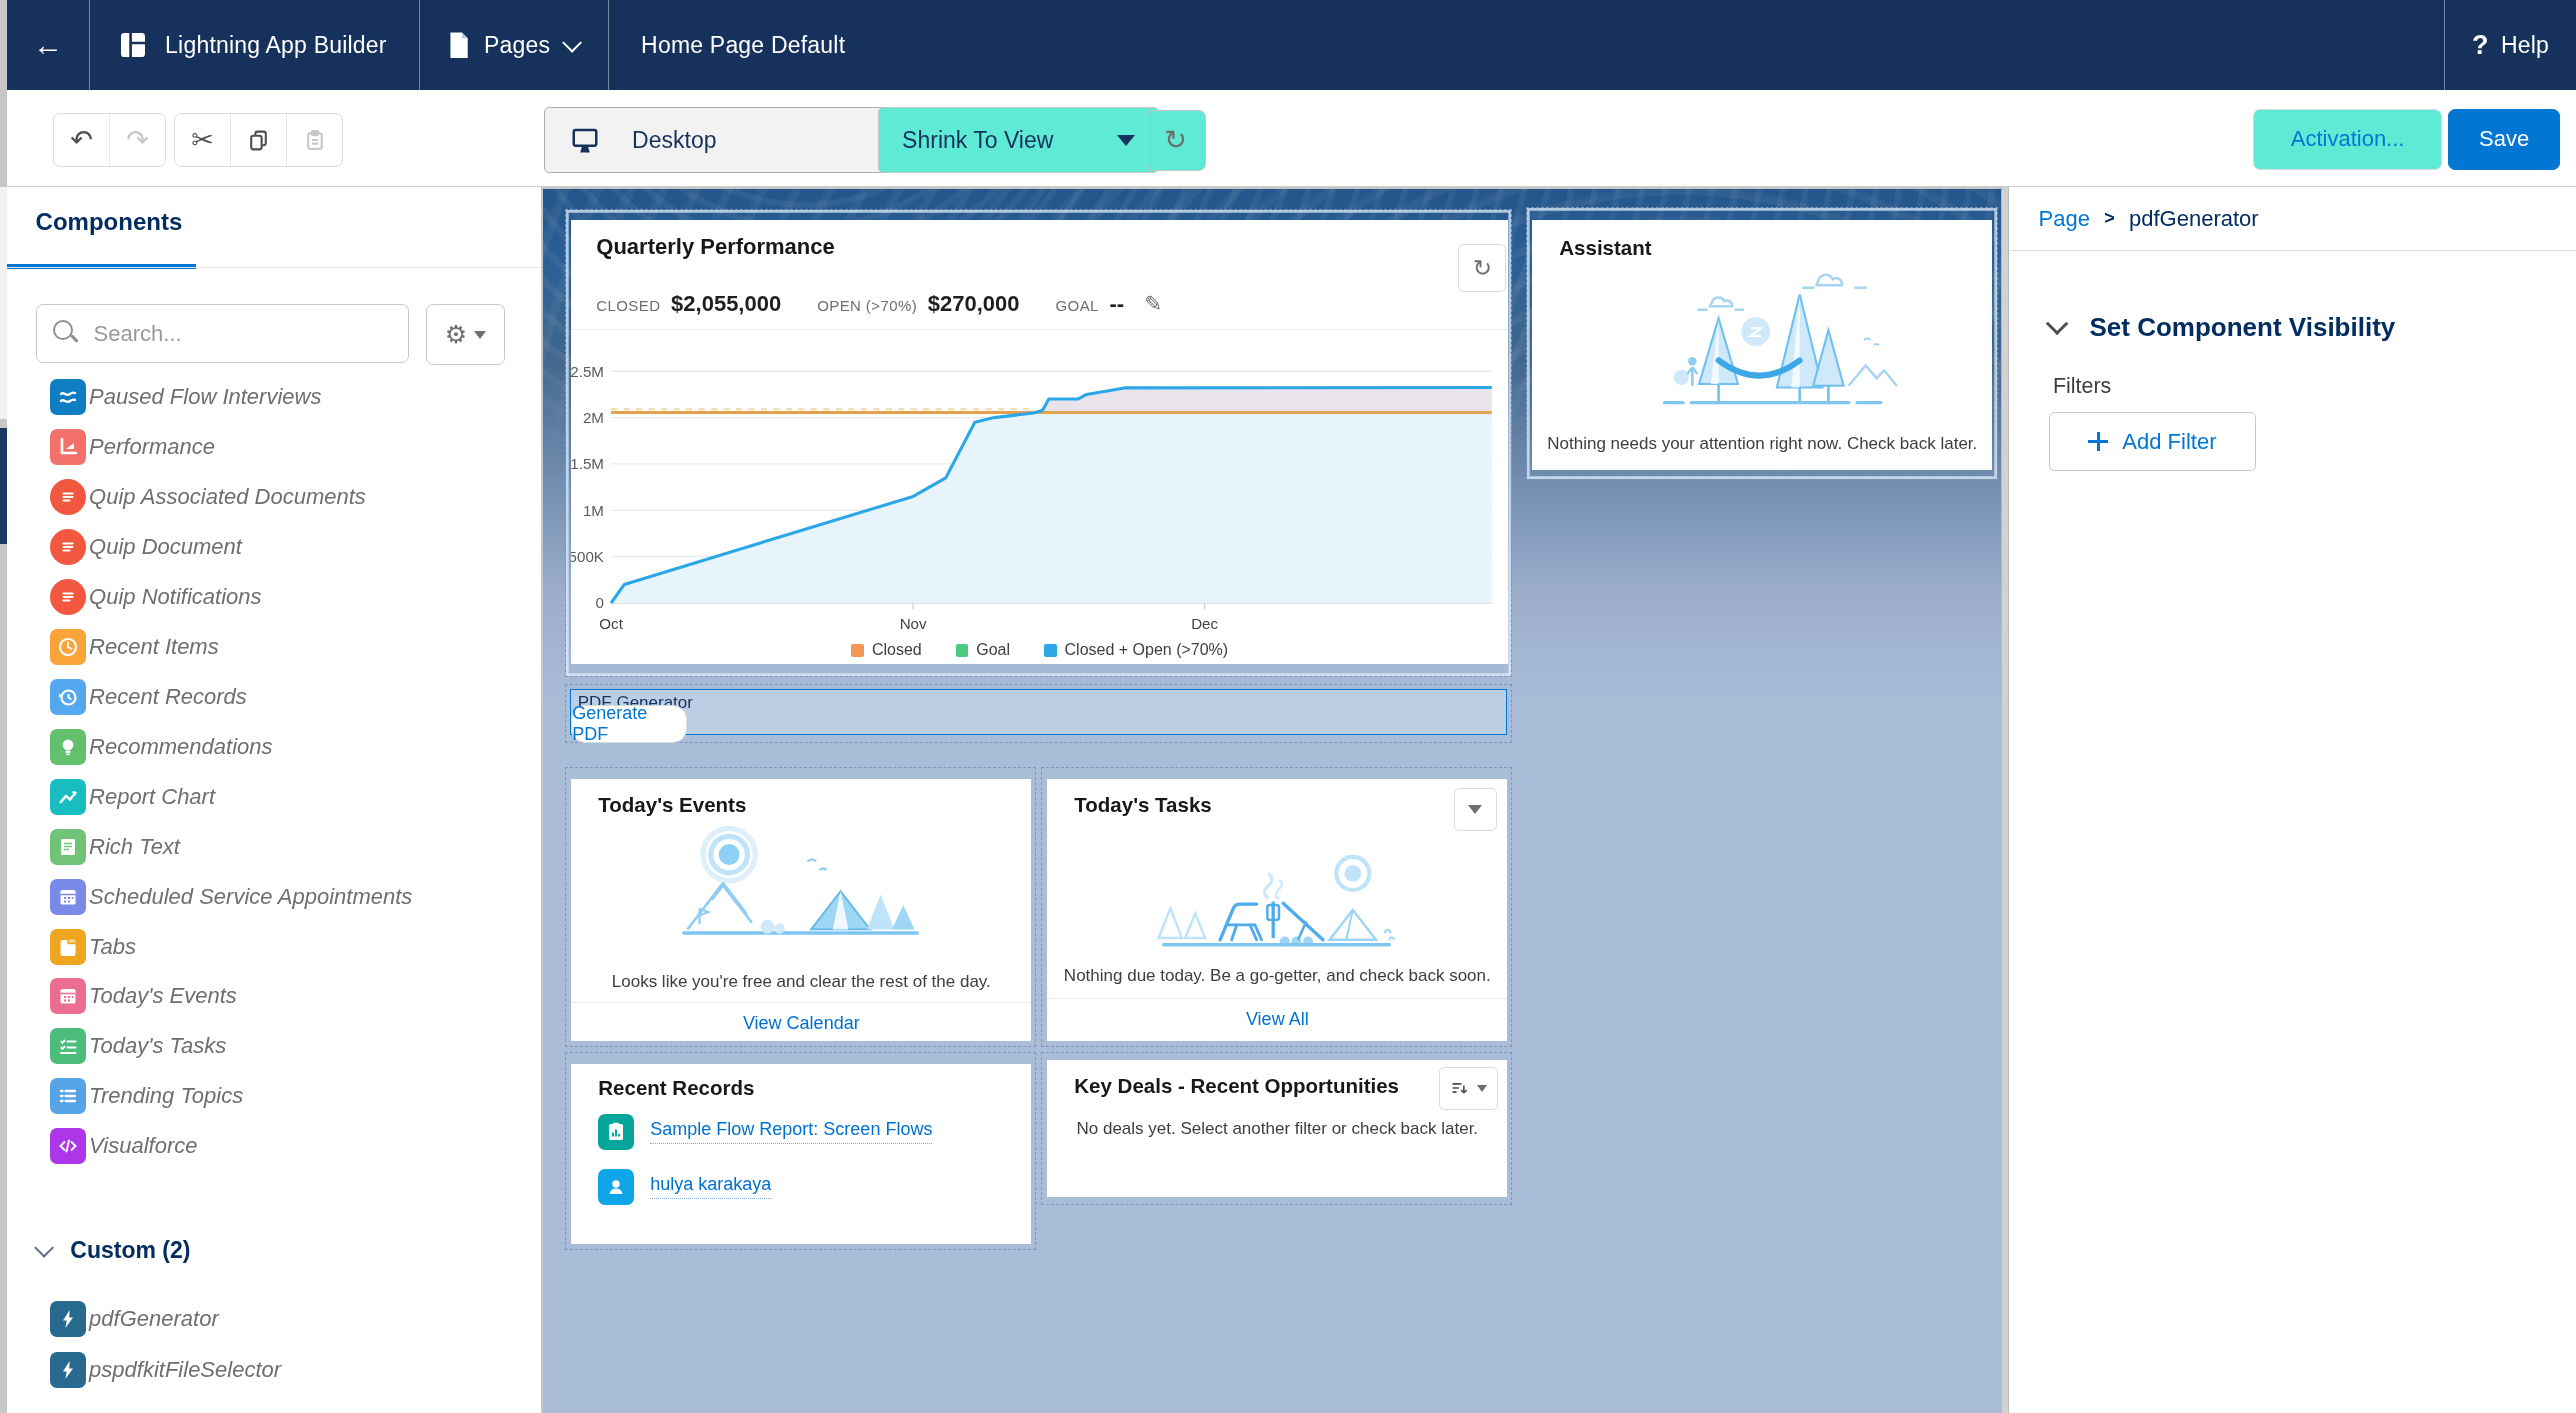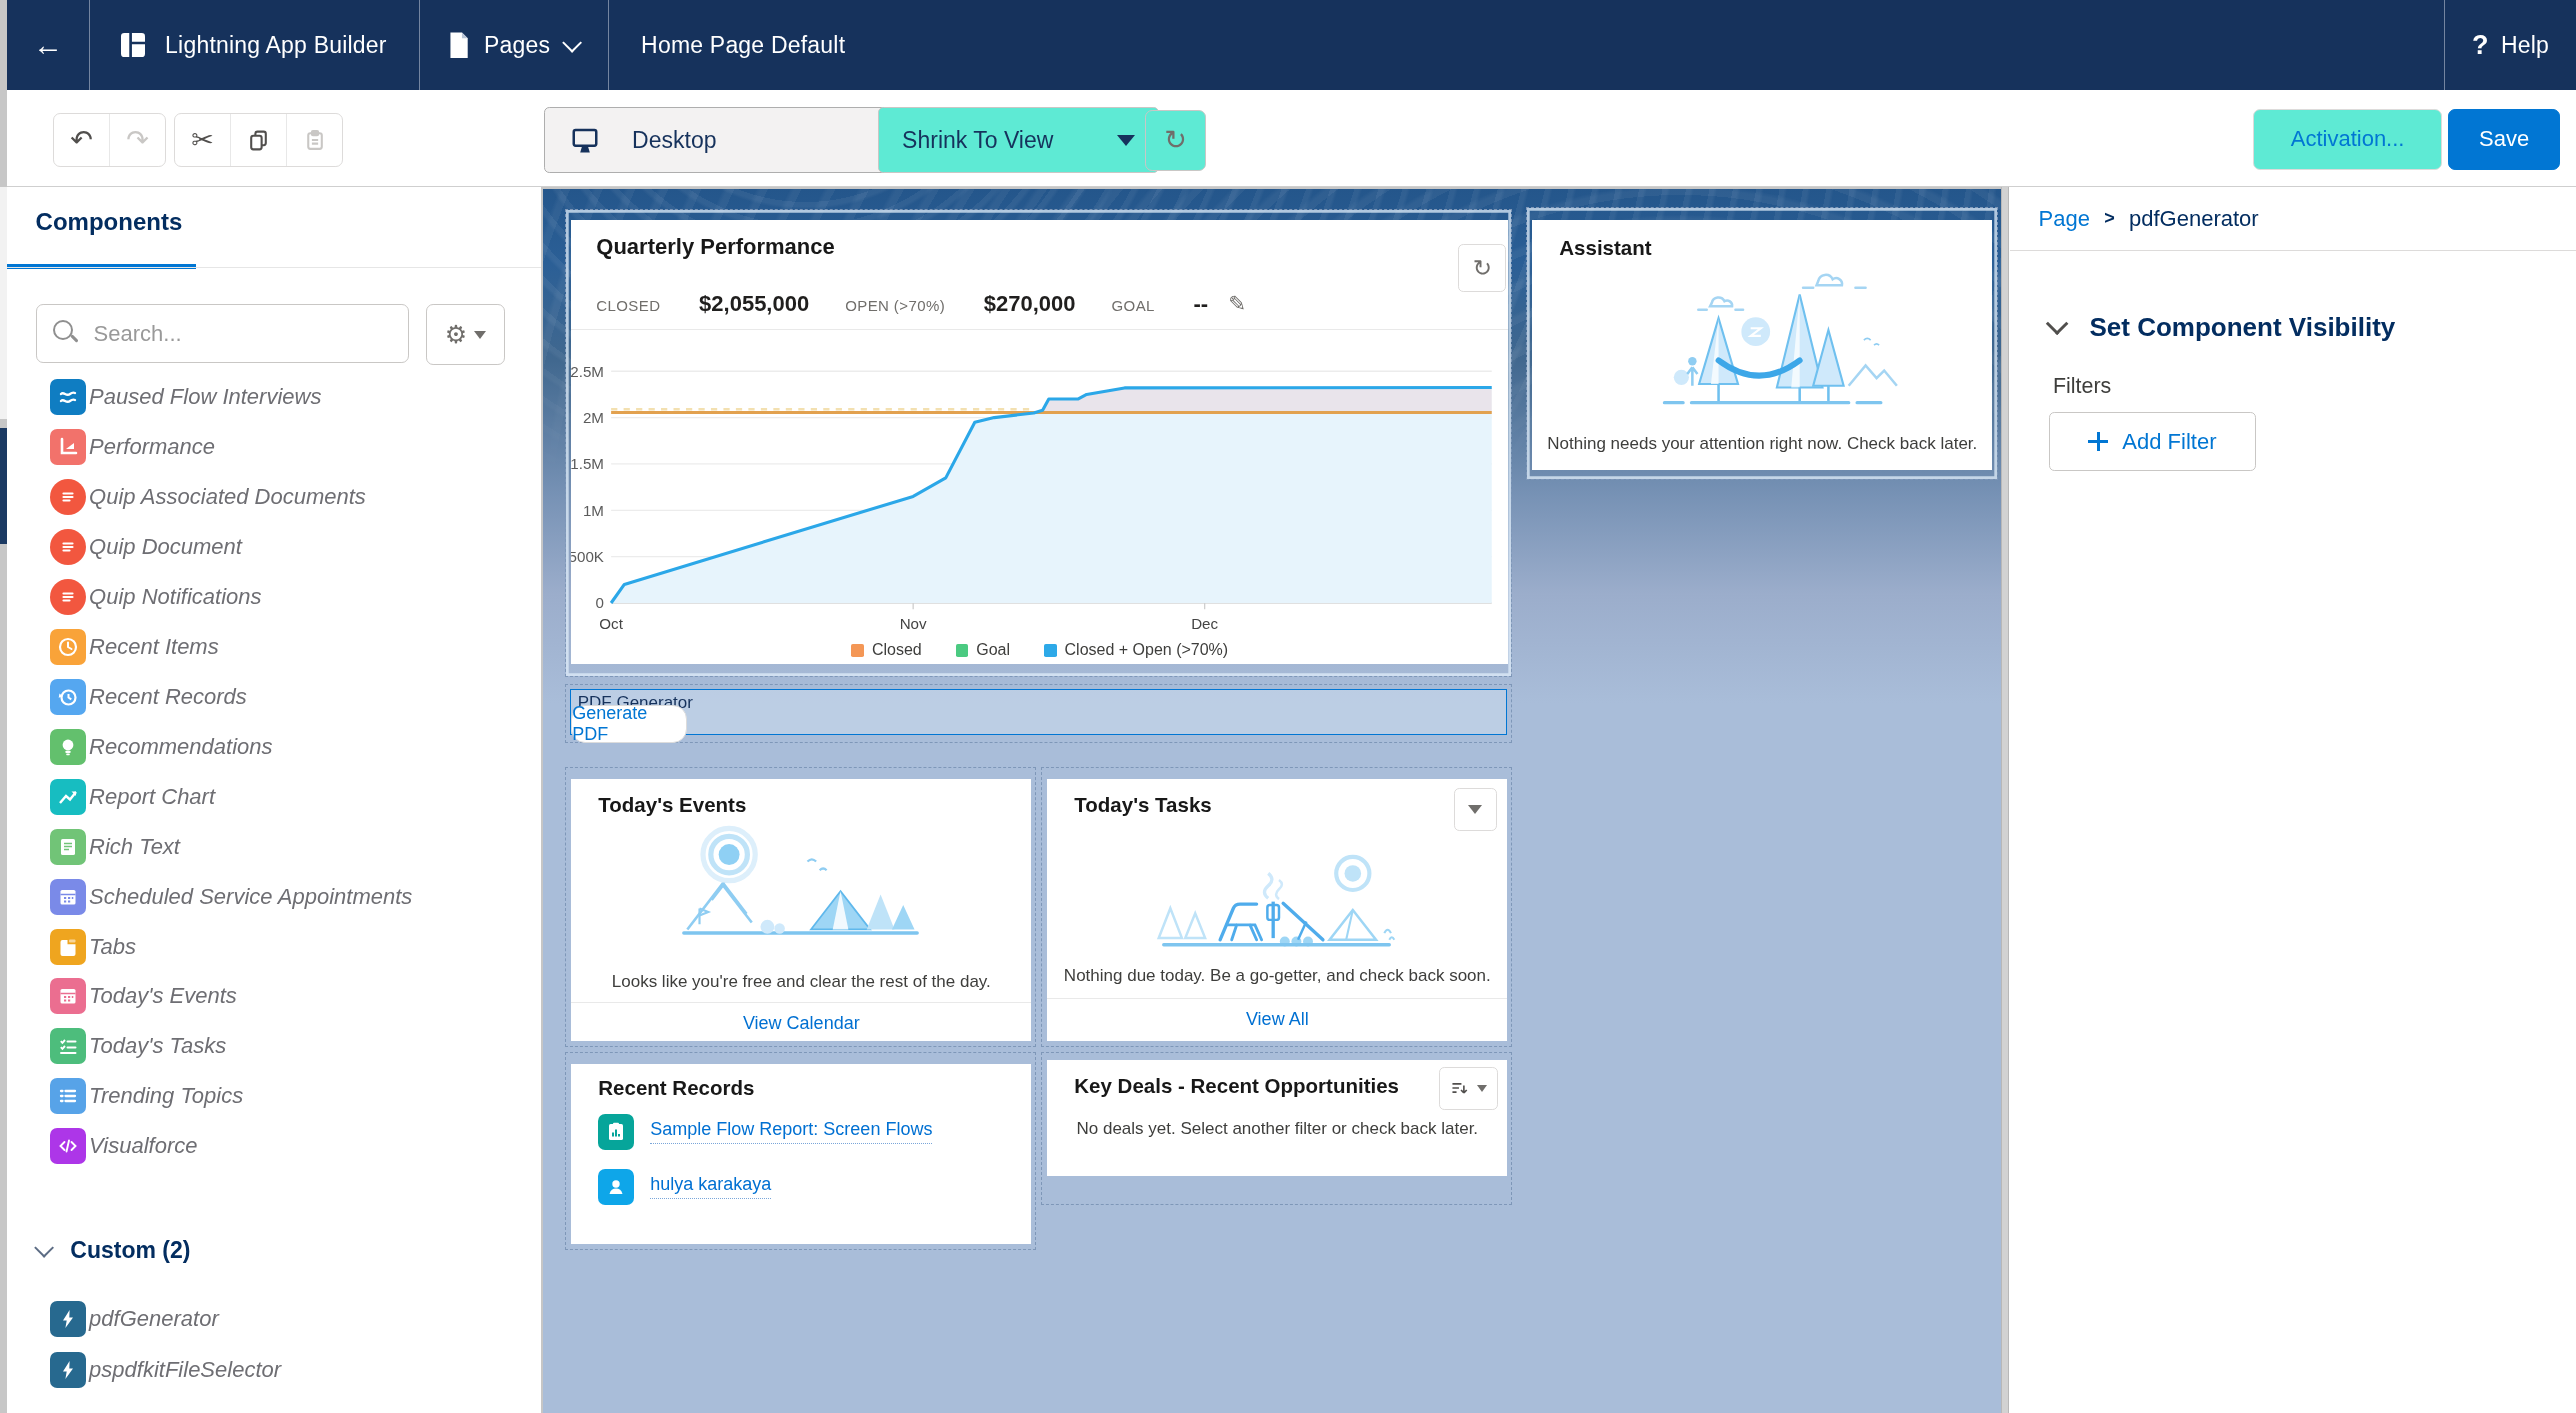--- a/index.html
+++ b/index.html
@@ -63,21 +63,21 @@
   .ctitle{position:absolute;font-size:20.5px;font-weight:bold;color:#181818;white-space:nowrap;}
   .cmsg{position:absolute;left:0;right:0;text-align:center;font-size:17px;color:#3e3e3c;}
   .clink{position:absolute;left:0;right:0;text-align:center;font-size:18px;color:#0070d2;cursor:pointer;}
   .cdivider{position:absolute;left:0;right:0;height:0.9px;background:#e9e9e9;}
   .sqbtn{position:absolute;border:0.9px solid #dddbda;border-radius:5.3px;background:#fff;display:flex;align-items:center;justify-content:center;cursor:pointer;}
   
   .qp-title{left:25px;top:13.4px;font-size:22px;}
   .qp-refresh{left:887px;top:24px;width:46px;height:46px;font-size:23px;color:#706e6b;}
   .qp-stats{position:absolute;left:25px;top:71px;display:flex;align-items:baseline;}
   .qp-stats .sl{font-size:15px;color:#706e6b;letter-spacing:0.4px;margin-right:10.7px;}
-  .qp-stats .sv{font-size:22px;font-weight:600;color:#201f1e;margin-right:36px;margin-left:28px;}
+  .qp-stats .sv{font-size:22px;font-weight:600;color:#201f1e;margin-right:36px;}
   .qp-stats .pencil{font-size:21.4px;color:#706e6b;margin-left:-16px;cursor:pointer;}
   .qp-div{top:109px;}
   .qp-chart{position:absolute;left:0;top:110px;width:935px;height:308px;}
   .qp-legend{position:absolute;left:0;right:0;top:421px;display:flex;justify-content:center;gap:34px;}
   .qp-legend .li{display:flex;align-items:center;gap:8px;font-size:16px;color:#3e3e3c;}
   .qp-legend .sw{width:12.5px;height:12.5px;border-radius:1.8px;}
   
   .pdfsel{position:absolute;left:3.6px;top:3.6px;right:3.6px;height:46px;border:1.8px solid #0176d3;background:rgba(222,234,246,.38);box-sizing:border-box;}
   .pdfsel .lbl{position:absolute;left:7.1px;top:3.6px;font-size:17px;color:#16325c;}
   .pdfchip{position:absolute;left:5.3px;top:19.6px;width:114px;height:36px;background:#fff;border:0.9px solid #dcdcdc;border-radius:14px;display:flex;align-items:center;justify-content:center;font-size:18px;color:#0176d3;cursor:pointer;z-index:2;}
@@ -557,21 +557,21 @@
                   <path d="M5.5 19c.8-3.7 3.4-5.5 6.5-5.5s5.7 1.8 6.5 5.5z" fill="#fff"></path>
                 </svg>
               </span>
               <span class="rlb">hulya karakaya</span>
             </div>
           </div>
       </div>
     </div>
 
     <div class="dashed" style="left:498px;top:863px;width:471px;height:153px;">
-      <div class="card" style="left:5.3px;top:7.1px;width:460px;height:116px;">
+      <div class="card" style="left:5.3px;top:7.1px;width:460px;height:137px;">
         <div class="ctitle" style="left:27px;top:14.3px;">Key Deals - Recent Opportunities</div>
         <div class="sqbtn" style="right:9px;top:7.1px;width:57px;height:41px;gap:7.1px;">
           <svg width="19.6" height="19.6" viewBox="0 0 24 24" fill="none" stroke="#514f4d" stroke-width="2">
               <path d="M3 6h11M3 11h8M3 16h5M17 8v9m0 0l-3.5-3.5M17 17l3.5-3.5"></path>
             </svg>
           <span class="dd-caret" style="border-top-width:7.1px;border-left-width:5.3px;border-right-width:5.3px;"></span>
         </div>
         <div class="cmsg" style="top:59px;">No deals yet. Select another filter or check back later.</div>
       </div>
     </div>

